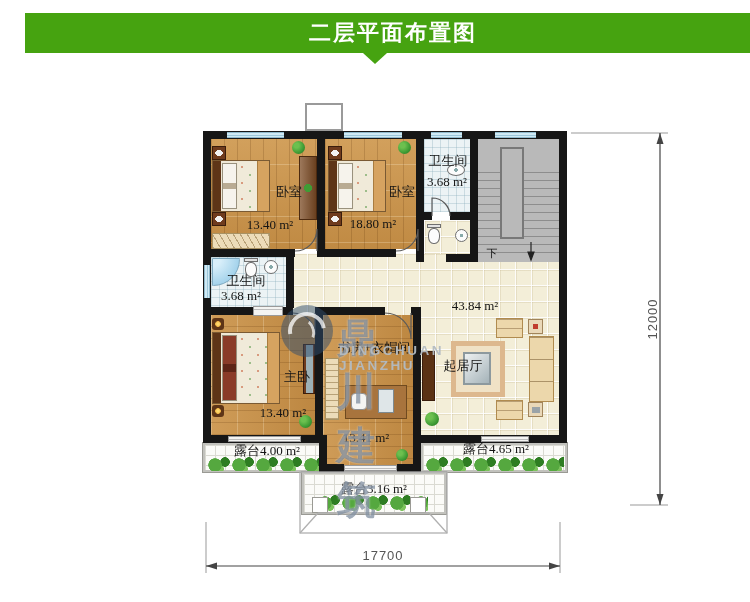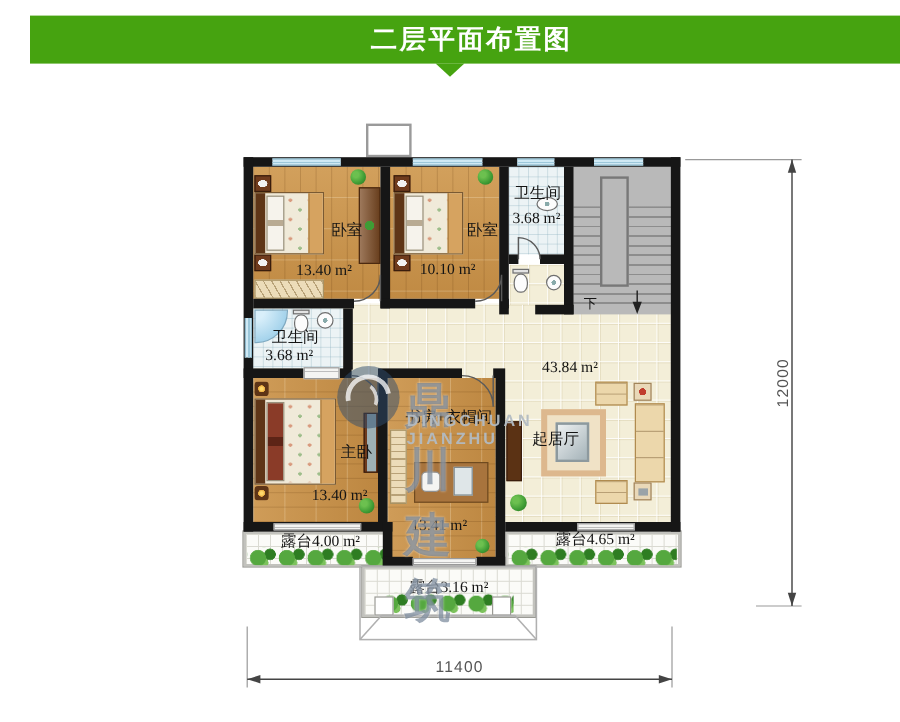--- a/index.html
+++ b/index.html
@@ -248,37 +248,37 @@
   <div class="abs sofa" style="left:529px;top:336px;width:25px;height:66px;z-index:5;"></div>
   <div class="abs chairup" style="left:496px;top:318px;width:27px;height:20px;z-index:5;"></div>
   <div class="abs chairup" style="left:496px;top:400px;width:27px;height:20px;z-index:5;"></div>
   <div class="abs stable flower" style="left:528px;top:319px;width:15px;height:15px;z-index:5;"></div>
   <div class="abs stable gray" style="left:528px;top:402px;width:15px;height:15px;z-index:5;"></div>
   <div class="abs plantpot" style="left:425px;top:412px;width:14px;height:14px;z-index:5;"></div>
 
   <div class="abs lbl" style="left:289px;top:183px;">卧室</div>
   <div class="abs lbl" style="left:270px;top:217px;">13.40 m²</div>
   <div class="abs lbl" style="left:402px;top:183px;">卧室</div>
-  <div class="abs lbl" style="left:373px;top:216px;">10.10 m²</div>
+  <div class="abs lbl" style="left:373px;top:216px;">18.80 m²</div>
   <div class="abs lbl" style="left:448px;top:152px;">卫生间</div>
   <div class="abs lbl" style="left:447px;top:174px;">3.68 m²</div>
   <div class="abs lbl" style="left:246px;top:272px;">卫生间</div>
   <div class="abs lbl" style="left:241px;top:288px;">3.68 m²</div>
   <div class="abs lbl" style="left:475px;top:298px;">43.84 m²</div>
   <div class="abs lbl" style="left:297px;top:368px;">主卧</div>
   <div class="abs lbl" style="left:283px;top:405px;">13.40 m²</div>
   <div class="abs lbl" style="left:374px;top:339px;">书房+衣帽间</div>
   <div class="abs lbl" style="left:366px;top:430px;">13.41 m²</div>
   <div class="abs lbl" style="left:463px;top:357px;">起居厅</div>
   <div class="abs lbl" style="left:267px;top:442px;">露台4.00 m²</div>
   <div class="abs lbl" style="left:496px;top:440px;">露台4.65 m²</div>
   <div class="abs lbl" style="left:374px;top:480px;">露台3.16 m²</div>
   <div class="abs lbl small" style="left:492px;top:246px;">下</div>
 
-  <div class="abs dim" style="left:383px;top:548px;transform:translateX(-50%);">11400</div>
+  <div class="abs dim" style="left:383px;top:548px;transform:translateX(-50%);">17700</div>
   <div class="abs dim" style="left:652px;top:319px;transform:translate(-50%,-50%) rotate(-90deg);">12000</div>
 
   <div class="abs" id="wm">
     <div class="abs" id="wm-circle">
       <div class="swirl"></div>
       <div class="swirl2"></div>
     </div>
     <div class="abs" id="wm-cn">鼎川建筑</div>
     <div class="abs" id="wm-en">DINGCHUAN JIANZHU</div>
   </div>

